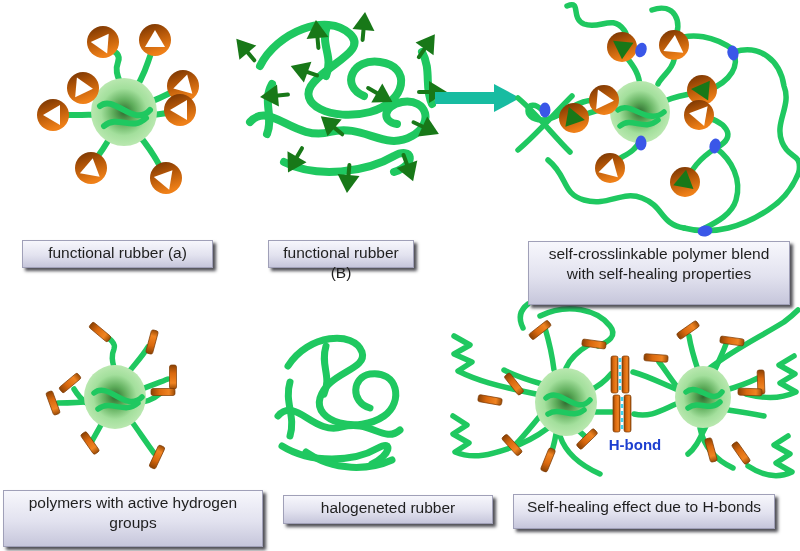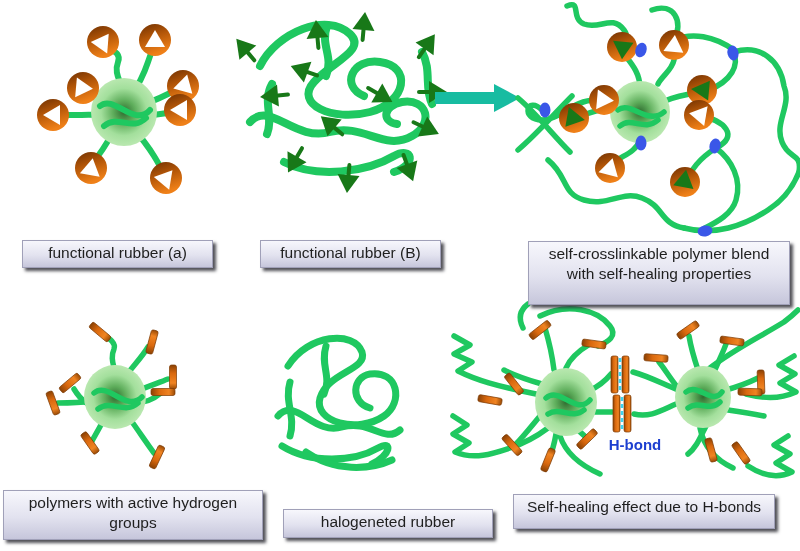--- a/index.html
+++ b/index.html
@@ -351,29 +351,29 @@
       <rect class="rod" x="165" y="97" width="7" height="37" rx="2"></rect>
       <rect class="rod" x="176" y="97" width="7" height="37" rx="2"></rect>
       <line class="cyan" x1="174" y1="99" x2="174" y2="132"></line>
     </g>
     <text class="hbond" x="187" y="152" text-anchor="middle">H-bond</text>
   </svg>
 
   <div class="label-box" style="left:22px;top:240px;width:191px;height:28px">
     <span>functional rubber (a)</span>
   </div>
-  <div class="label-box" style="left:260px;top:240px;width:181px;height:28px">
+  <div class="label-box" style="left:268px;top:240px;width:146px;height:28px">
     <span>functional rubber (B)</span>
   </div>
   <div class="label-box" style="left:528px;top:241px;width:262px;height:64px">
     <span>self-crosslinkable polymer blend with self-healing properties</span>
   </div>
-  <div class="label-box" style="left:3px;top:490px;width:260px;height:50px">
+  <div class="label-box" style="left:3px;top:490px;width:260px;height:57px">
     <span>polymers with active hydrogen groups</span>
   </div>
-  <div class="label-box" style="left:283px;top:509px;width:210px;height:29px">
+  <div class="label-box" style="left:283px;top:495px;width:210px;height:29px">
     <span>halogeneted rubber</span>
   </div>
   <div class="label-box" style="left:513px;top:494px;width:262px;height:35px">
     <span>Self-healing effect due to H-bonds</span>
   </div>
 
 </div>
 
 </body></html>

